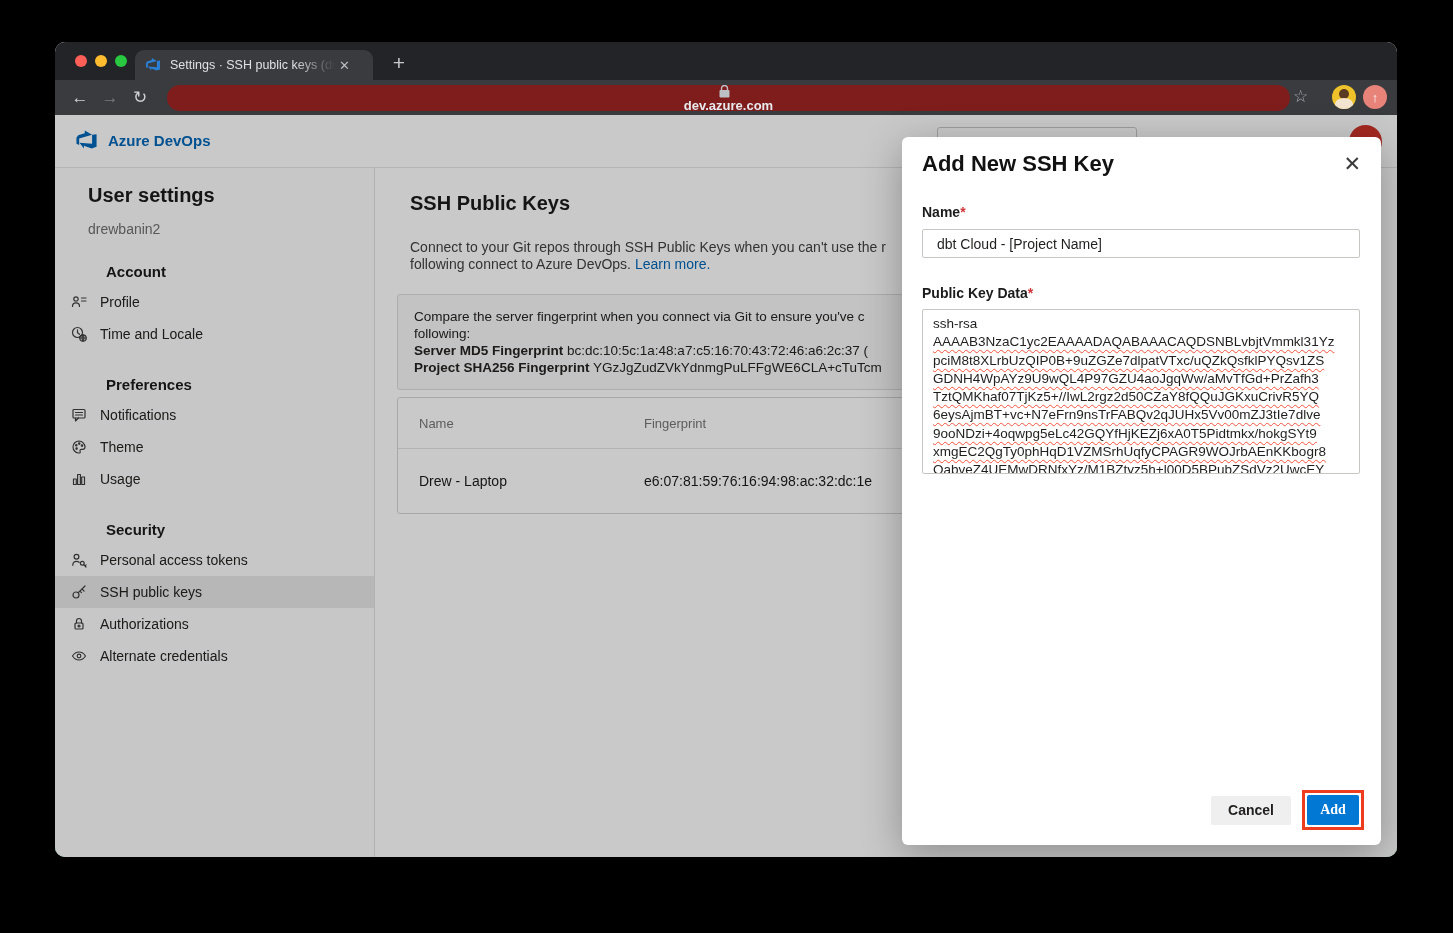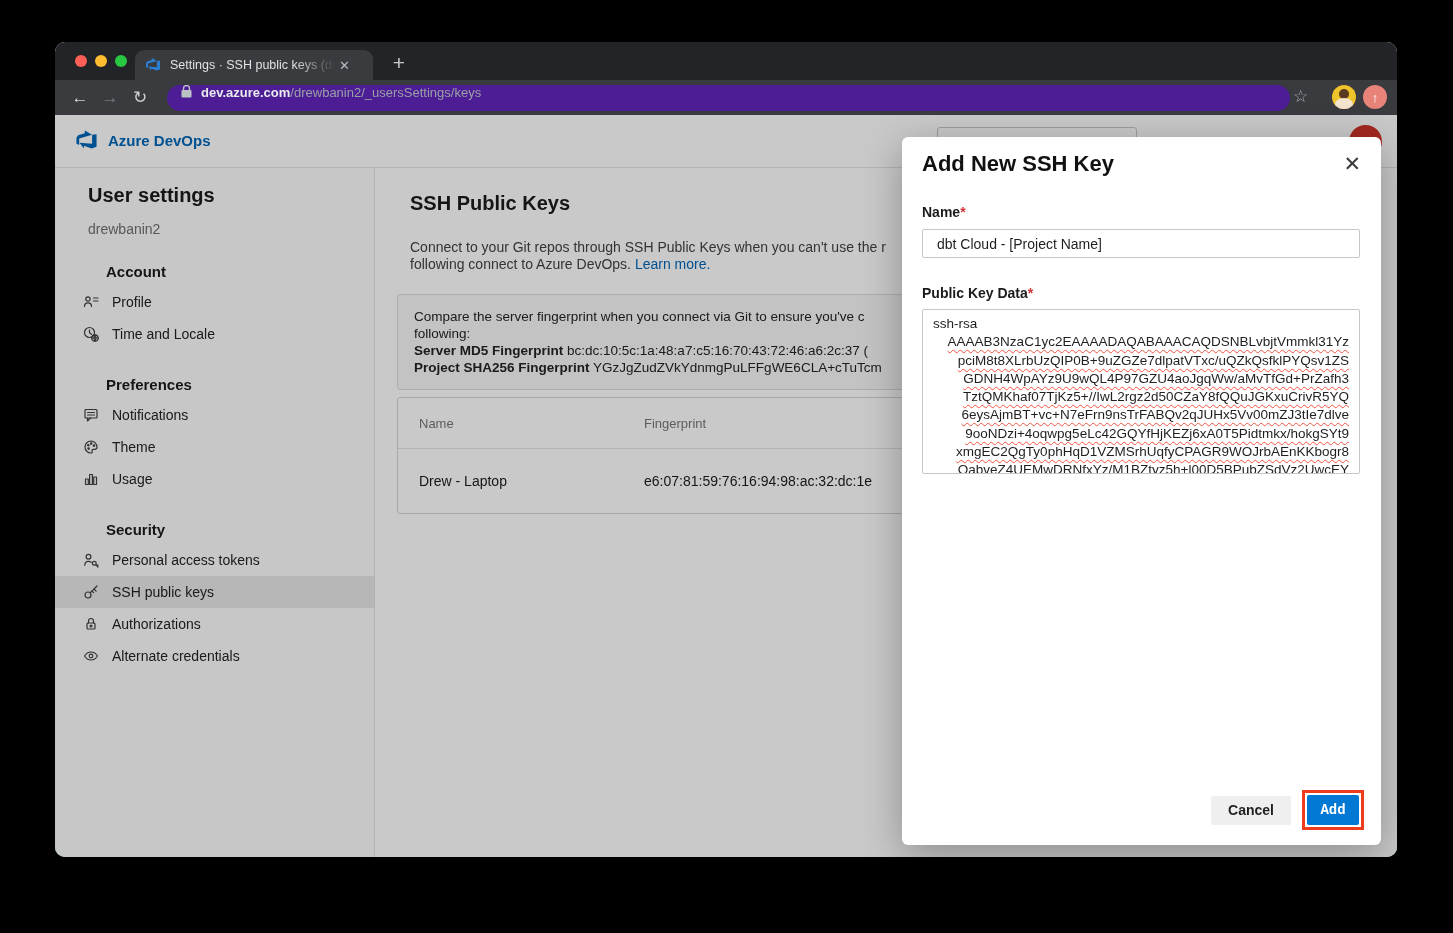--- a/index.html
+++ b/index.html
@@ -18,22 +18,22 @@
   .tab-title { color:#dfe1e4; font-size:12.5px; margin-left:9px; white-space:nowrap; overflow:hidden; width:165px;
                -webkit-mask-image:linear-gradient(90deg,#000 75%,transparent 100%);
                mask-image:linear-gradient(90deg,#000 75%,transparent 100%); }
   .tab-close { color:#b9bcc0; font-size:13px; margin-left:4px; cursor:default; }
   .newtab { position:absolute; left:330px; top:7px; color:#c6c8cb; font-size:21px; font-weight:400; width:28px; height:28px;
             display:flex; align-items:center; justify-content:center; }
   .toolbar { position:absolute; left:0; top:38px; width:100%; height:35px; background:#3a3b3f; display:flex; align-items:center; }
   .navbtn { width:30px; text-align:center; font-size:17px; color:#d0d2d5; }
   .navbtn.back { margin-left:10px; }
   .navbtn.fwd { color:#797c80; }
-  .urlbar { position:absolute; left:112px; top:42.5px; width:1123px; height:26px; background:#4c1d95; border-radius:13px;
-            display:flex; padding:0 14px; }
+  .urlbar { position:absolute; left:112px; top:42.5px; width:1123px; height:26px; background:#7f1d1d; border-radius:13px;
+            display:flex; align-items:center; padding:0 14px;flex-direction:column; }
   .lock-icon { width:11px; height:13px; margin-right:9px; flex:0 0 auto; }
   .url-host { color:#e9eaed; font-size:13px; font-weight:700; }
   .url-path { color:#9aa0a6; font-size:13px; }
   .star { position:absolute; left:1238px; top:44px; color:#a7abb0; font-size:17px; }
   .chrome-avatar { position:absolute; left:1277px; top:43px; width:24px; height:24px; border-radius:50%;
                    background:#eec22a; overflow:hidden; }
   .chrome-avatar .head { position:absolute; left:7px; top:4px; width:10px; height:10px; border-radius:50%; background:#5a3a22; }
   .chrome-avatar .body { position:absolute; left:3px; top:13px; width:18px; height:12px; border-radius:50% 50% 0 0; background:#f3e4cf; }
   .update-btn { position:absolute; left:1308px; top:43px; width:24px; height:24px; border-radius:50%; background:#e8837a;
                 color:#fff; font-size:13px; font-weight:700; display:flex; align-items:center; justify-content:center; }
@@ -45,21 +45,21 @@
   .brand-logo { width:23px; height:23px; }
   .brand-name { margin-left:10px; color:#0067b8; font-size:15px; font-weight:700; }
   .search-remnant { position:absolute; left:882px; top:12px; width:200px; height:26px; background:#fff;
                     border:1px solid #c9c9c9; border-radius:3px; }
   .header-avatar { position:absolute; left:1294px; top:10px; width:33px; height:33px; border-radius:50%; background:#cf352b; }
 
   .sidebar { position:absolute; left:0; top:53px; width:320px; height:689px; background:#fdfdfd; border-right:1px solid #e2e2e2; }
   .sb-title { padding:16px 0 0 33px; font-size:20px; font-weight:700; color:#1b1b1b; }
   .sb-sub { padding:14px 0 0 33px; font-size:14px; color:#707070; }
   .sb-section { padding:26px 0 6px 51px; font-size:15px; font-weight:700; color:#1b1b1b; }
-  .sb-item { display:flex; align-items:center; height:32px; padding-left:28px; font-size:14px; color:#252423; cursor:default; }
+  .sb-item { display:flex; align-items:center; height:32px; padding-left:16px; font-size:14px; color:#252423; cursor:default; }
   .sb-item.selected { background:#e8e8e8; }
   .sb-ic { width:16px; height:16px; margin-right:13px; flex:0 0 16px; }
   .sb-ic svg { width:16px; height:16px; stroke:#404040; fill:none; stroke-width:1.2; stroke-linecap:round; stroke-linejoin:round; }
 
   .content { position:absolute; left:320px; top:53px; width:1022px; height:689px; background:#fff; }
   .c-title { padding:24px 0 0 35px; font-size:20px; font-weight:700; color:#1b1b1b; }
   .c-desc { padding:24px 0 0 35px; font-size:14px; color:#424242; line-height:17px; white-space:nowrap; overflow:hidden; }
   .c-desc a { color:#0066b8; text-decoration:none; }
   .info-box { margin:21px 0 0 22px; width:975px; background:#f8f8f8; border:1px solid #dcdcdc; border-radius:3px;
               padding:13px 16px; font-size:13.5px; color:#252423; line-height:17px; }
@@ -80,27 +80,27 @@
            box-shadow:0 10px 40px rgba(0,0,0,0.30); z-index:10; padding:14px 20px; }
   .m-title { font-size:22px; font-weight:700; color:#111; }
   .m-close { position:absolute; right:20px; top:16px; font-size:21px; color:#3a3a3a; font-weight:400; line-height:1; }
   .m-label { margin-top:27px; font-size:14px; font-weight:700; color:#1b1b1b; }
   .m-label .req { color:#d13438; }
   .m-input { margin-top:9px; width:438px; height:29px; border:1px solid #c8c6c4; border-radius:2px; font-size:14px;
              padding:0 14px; color:#201f1e; font-family:"Liberation Sans", sans-serif; background:#fff; }
   .m-key { margin-top:8px; width:438px; height:165px; border:1px solid #c8c6c4; border-radius:2px; padding:5px 10px;
            font-size:13.5px; line-height:18.3px; color:#201f1e; overflow:hidden; word-break:break-all; }
   .m-key .squig { text-decoration:underline; text-decoration-style:wavy; text-decoration-color:rgba(244,67,41,0.9);
-                  text-decoration-thickness:1px; text-underline-offset:2.5px;text-align:right; }
+                  text-decoration-thickness:1px; text-underline-offset:2.5px; }
   .m-footer { position:absolute; right:17px; bottom:15px; display:flex; align-items:center; }
   .btn-cancel { height:29px; padding:0 17px; background:#efefef; border:none; border-radius:2px; font-size:14px;
                 font-weight:700; color:#201f1e; font-family:"Liberation Sans", sans-serif; }
   .add-wrap { margin-left:11px; border:3px solid #ee3c1e; padding:2px; }
   .btn-add { height:30px; width:52px; background:#0078d4; border:none; border-radius:2px; font-size:14px;
-             font-weight:700; color:#fff; font-family:Liberation Mono, monospace; }
+             font-weight:700; color:#fff; font-family:Liberation Serif, serif; }
 </style>
 </head>
 <body>
 
 <div class="window">
 
   <div class="tabstrip">
     <div class="traffic t-red"></div>
     <div class="traffic t-yellow"></div>
     <div class="traffic t-green"></div>

